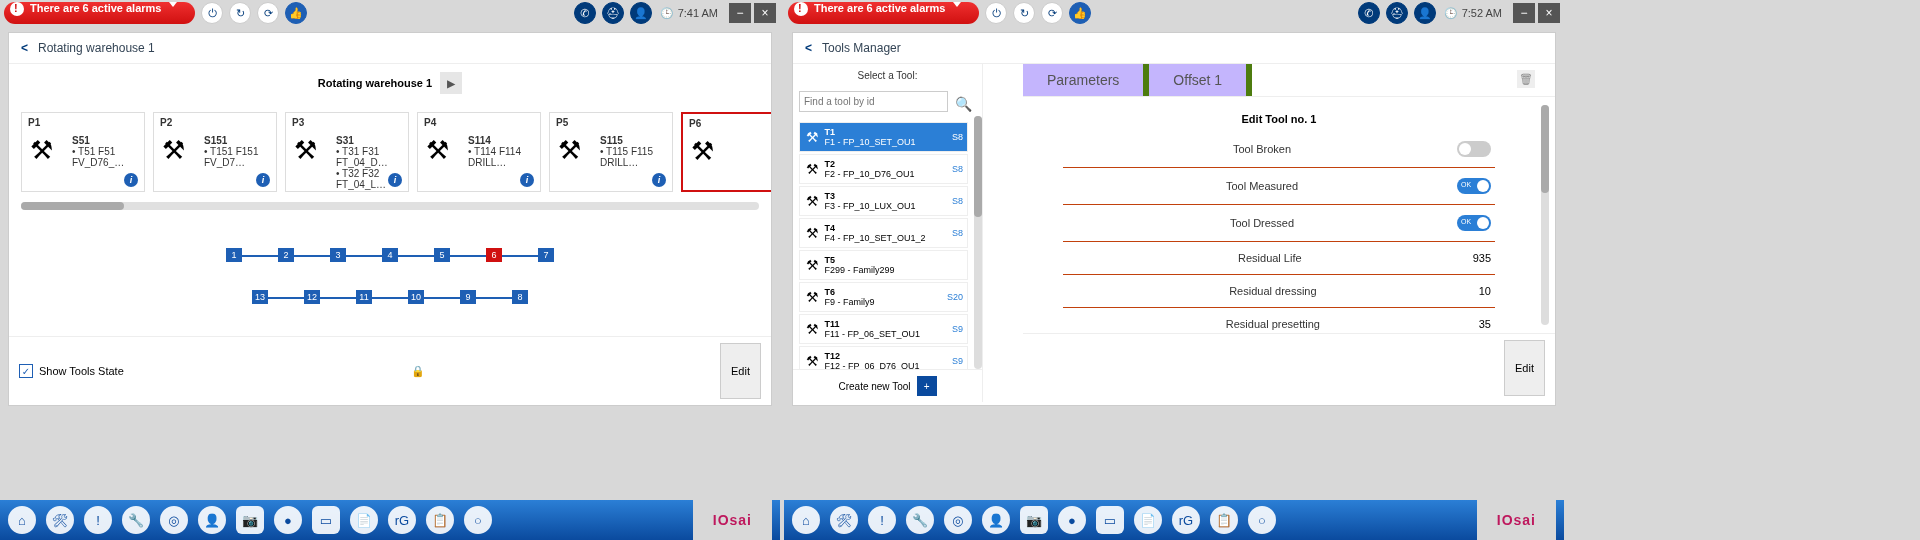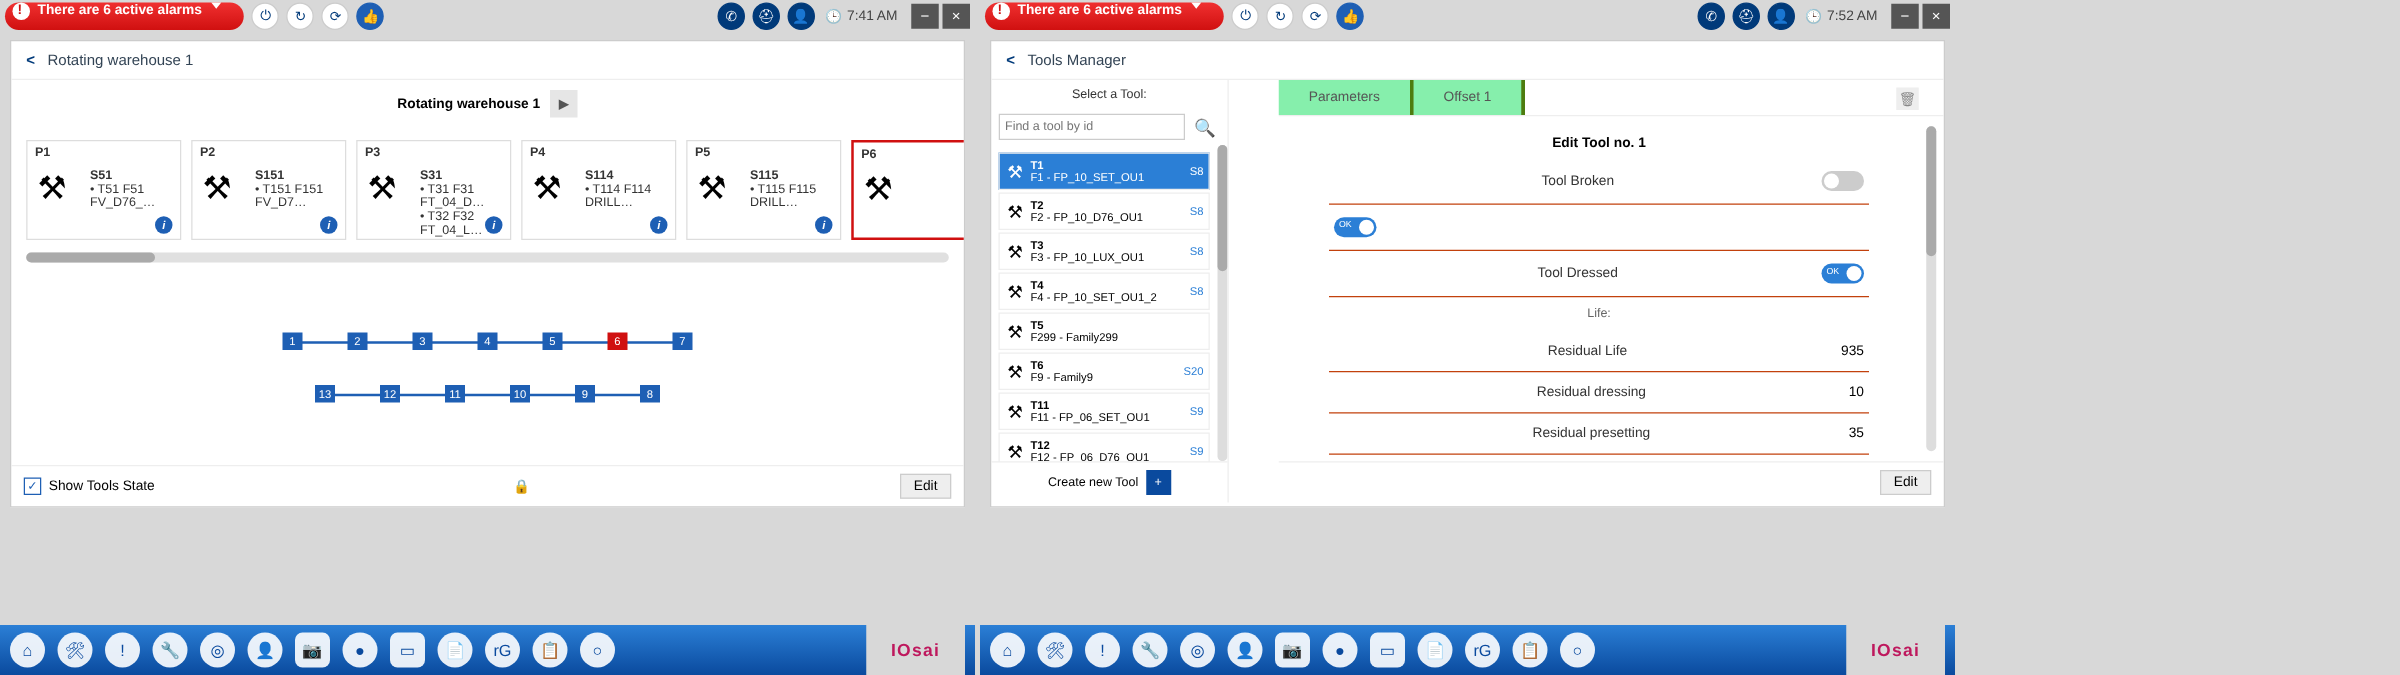--- a/index.html
+++ b/index.html
@@ -37,48 +37,48 @@
 .hbar::after{content:"";position:absolute;left:0;top:0;height:100%;width:14%;background:#aaa;border-radius:4px;}
 
 .diagram { flex:1; display:flex; flex-direction:column; align-items:center; justify-content:center; gap:28px; }
 .drow { display:flex; gap:36px; position:relative; }
 .drow::before { content:""; position:absolute; left:8px; right:8px; top:50%; height:2px; background:#1e5fb4; z-index:0; }
 .dnode { width:16px; height:14px; background:#1e5fb4; color:#fff; font-size:9px; display:flex; align-items:center; justify-content:center; z-index:1; position:relative; }
 .dnode.red { background:#d01010; }
 
 .footer { padding:6px 10px; display:flex; align-items:center; border-top:1px solid #eee; font-size:11px; }
 .footer .chk { width:14px; height:14px; border:1px solid #1e5fb4; margin-right:6px; display:flex; align-items:center; justify-content:center; color:#1e5fb4; font-size:10px; }
-.footer .editbtn { margin-left:auto; background:#eee; border:1px solid #ccc; padding:3px 10px; font-size:11px; cursor:pointer; }
+.footer .editbtn { margin-left:auto; background:#eee; border:1px solid #ccc; padding:21px 10px; font-size:11px; cursor:pointer; }
 .lockico { margin-left:auto; margin-right:8px; color:#003a7a; }
 
 
 .taskbar { position:absolute; bottom:0; left:0; right:0; height:40px; background:linear-gradient(#2b7fd6,#0a4a9e); display:flex; align-items:center; padding:0 8px; gap:10px; }
 .tb-btn { width:28px; height:28px; border-radius:50%; background:rgba(255,255,255,0.9); display:flex; align-items:center; justify-content:center; font-size:13px; color:#0a4a9e; cursor:pointer; }
 .tb-btn.sq { border-radius:6px; }
 .brand { margin-left:auto; color:#be185d; font-weight:bold; font-size:14px; background:#d8d8d8; padding:24px 20px; letter-spacing:1px; }
 
 
 .split { display:flex; height:100%; }
 .leftcol { width:190px; border-right:1px solid #eee; display:flex; flex-direction:column; }
 .sel-title { text-align:center; font-size:10px; padding:6px; color:#333; }
-.searchrow { display:flex; padding:4px 6px; gap:4px; }
+.searchrow { display:flex; padding:4px 6px; gap:4px;align-items:flex-end; }
 .searchrow input { flex:1; border:1px solid #ccc; font-size:10px; padding:4px; }
 .searchbtn { width:24px; display:flex; align-items:center; justify-content:center; font-size:14px; color:#003a7a; cursor:pointer; }
 .toollist { flex:1; overflow:auto; padding:4px 2px; }
 .titem { display:flex; align-items:center; padding:4px 6px; border:1px solid #eee; margin:2px 4px; font-size:9px; gap:6px; position:relative; cursor:pointer; }
 .titem.sel { background:#2b7fd6; color:#fff; }
 .titem .badge { position:absolute; right:4px; font-size:9px; color:#2b7fd6; }
 .titem.sel .badge { color:#fff; }
 .titem .tic { font-size:14px; }
 .createrow { padding:6px; display:flex; justify-content:center; align-items:center; gap:6px; font-size:10px; border-top:1px solid #eee; }
 .plusbtn { width:20px; height:20px; background:#0a4a9e; color:#fff; display:flex; align-items:center; justify-content:center; cursor:pointer; }
 
 .rightcol { flex:1; display:flex; flex-direction:column; position:relative; }
 .tabs { display:flex; border-bottom:1px solid #eee; }
-.tab { padding:8px 24px; font-size:11px; color:#555; border-right:3px solid #4d7c0f; cursor:pointer; background:#86efac; }
+.tab { padding:8px 24px; font-size:14px; color:#555; border-right:6px solid #4d7c0f; cursor:pointer; background:#c4b5fd; }
 .formarea { flex:1; padding:10px 40px; overflow:auto; }
 .formtitle { text-align:center; font-size:11px; font-weight:bold; padding:6px; }
 .frow { display:flex; align-items:center; padding:10px 4px; border-bottom:1px solid #c2410c; font-size:11px;text-align:center; }
 .frow .lab { flex:1; color:#333; }
 .toggle { width:34px; height:16px; border-radius:8px; background:#2b7fd6; position:relative; }
 .toggle::after { content:""; position:absolute; width:12px; height:12px; background:#fff; border-radius:50%; top:2px; right:2px; }
 .toggle.off { background:#ccc; }
 .toggle.off::after { left:2px; right:auto; }
 .toggle .tlab { position:absolute; font-size:7px; color:#fff; top:3px; }
 .toggle .tlab.on { left:4px; }
@@ -299,32 +299,32 @@
         <div class="delbtn">🗑</div>
         <div style="display:flex; flex:1; overflow:hidden;">
           <div class="formarea">
             <div class="formtitle">Edit Tool no. 1</div>
             <div id="toggles">
                 <div class="frow">
                   <span class="lab">Tool Broken</span>
     <span class="toggle off"></span>
                 </div>
                 <div class="frow">
+                  <span class="lab">Tool Measured</span>
     <span class="toggle ">
                     <span class="tlab on">OK</span>
                   </span>
                 </div>
                 <div class="frow">
                   <span class="lab">Tool Dressed</span>
     <span class="toggle ">
                     <span class="tlab on">OK</span>
                   </span>
                 </div>
               </div>
-            <div class="section">Life:</div>
             <div id="liferows">
                 <div class="frow">
                   <span class="lab">Residual Life</span>
     <span>935</span>
                 </div>
                 <div class="frow">
                   <span class="lab">Residual dressing</span>
     <span>10</span>
                 </div>
                 <div class="frow">

